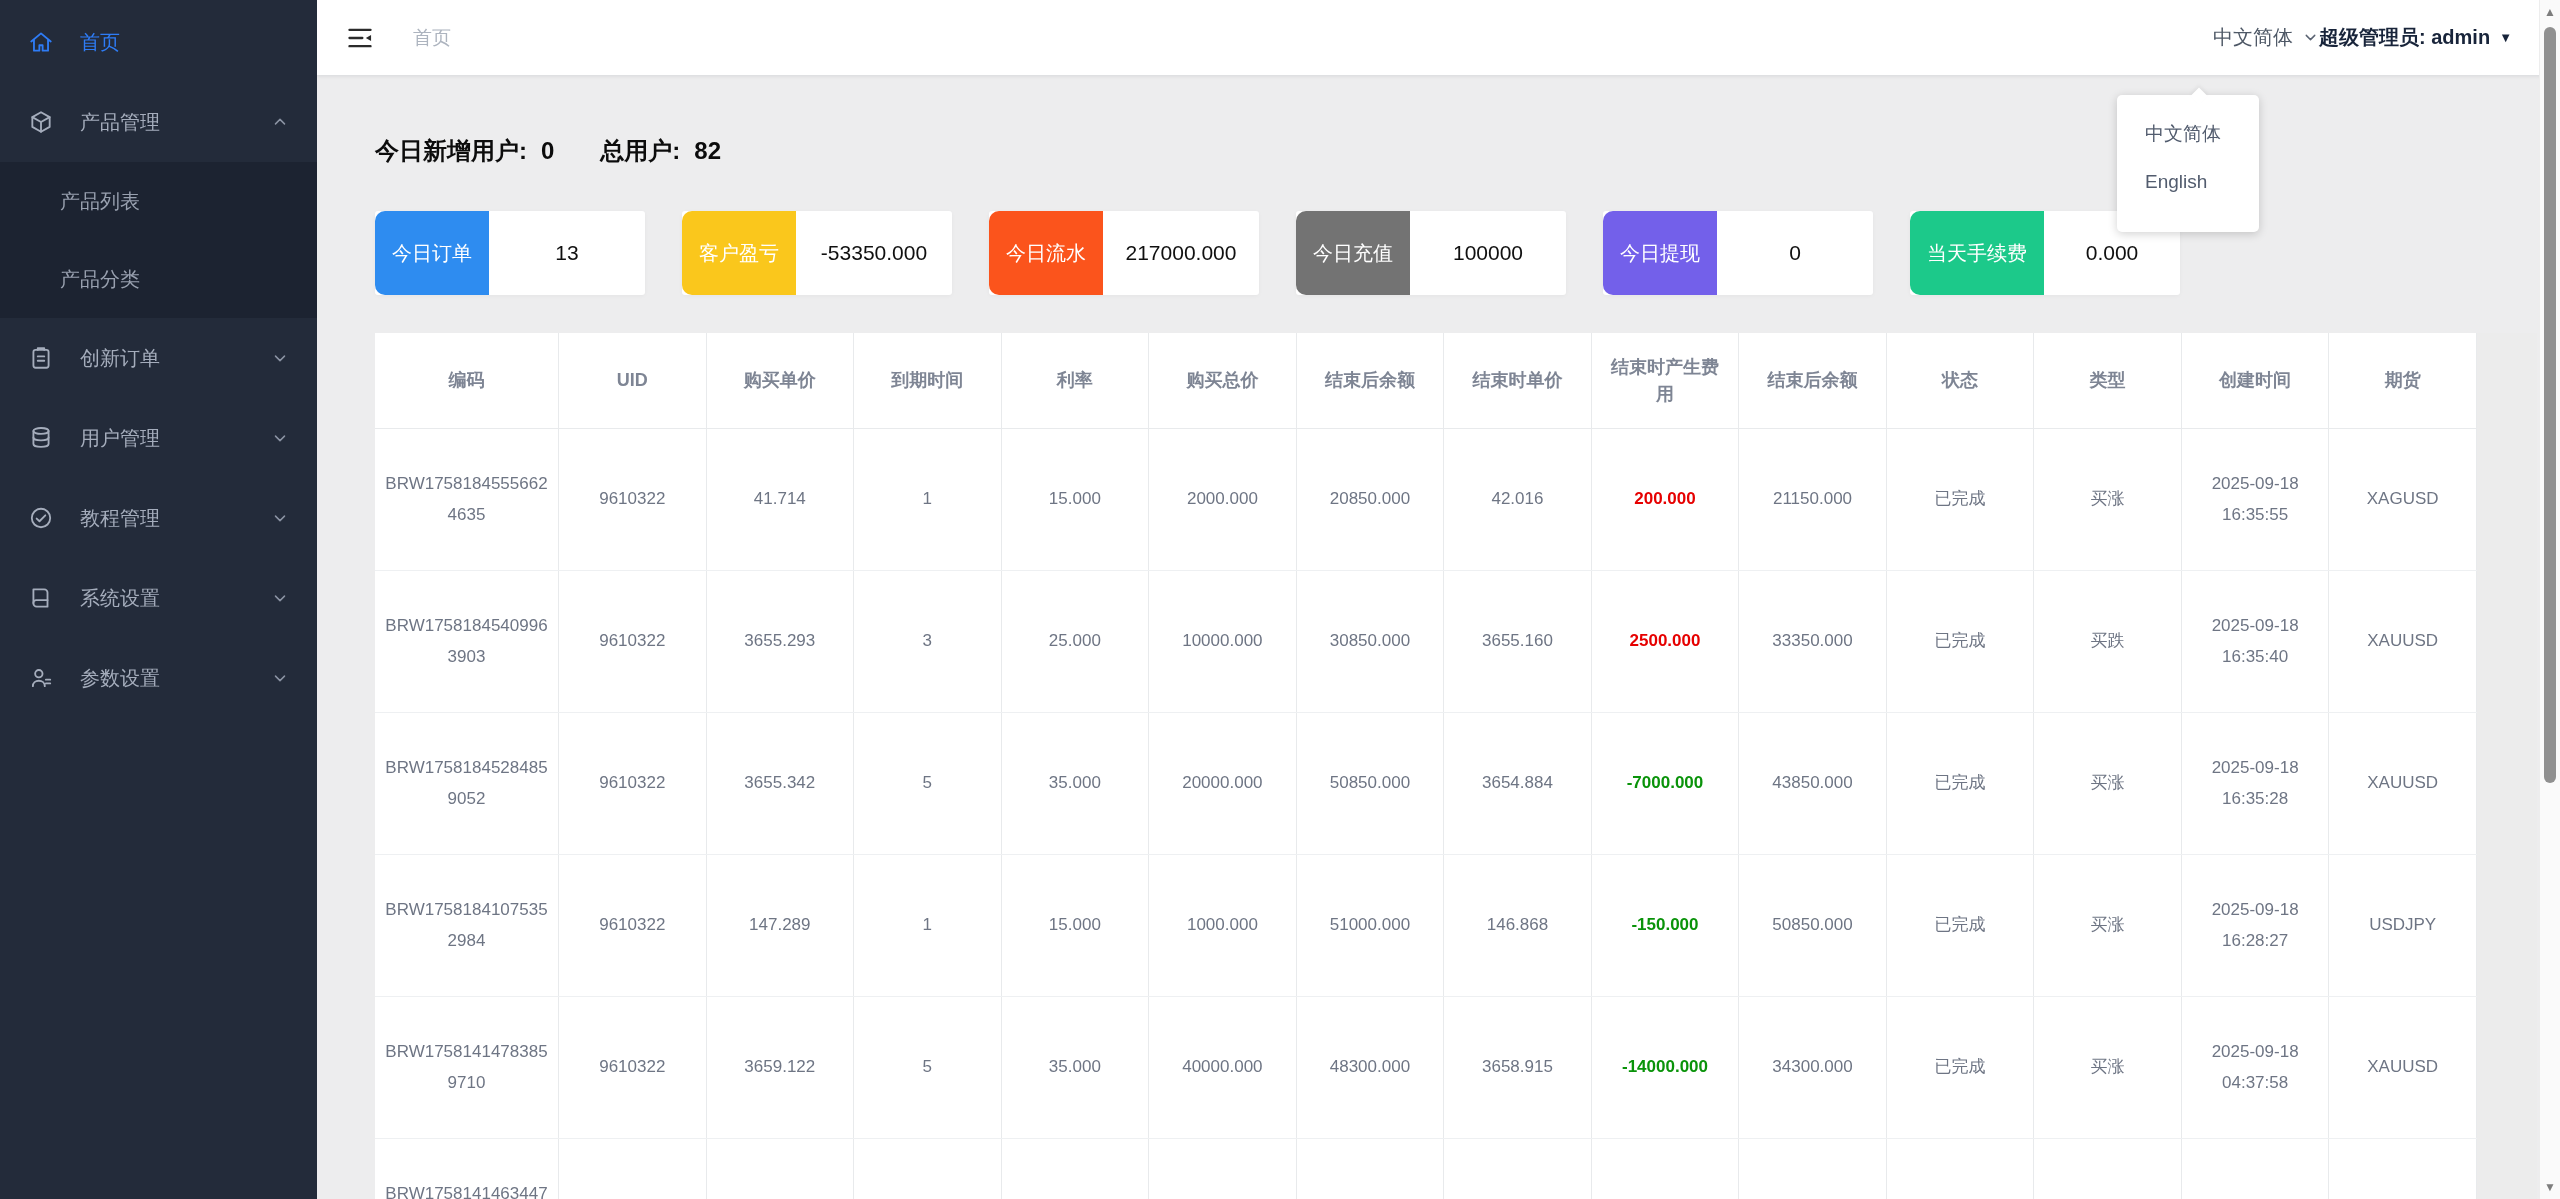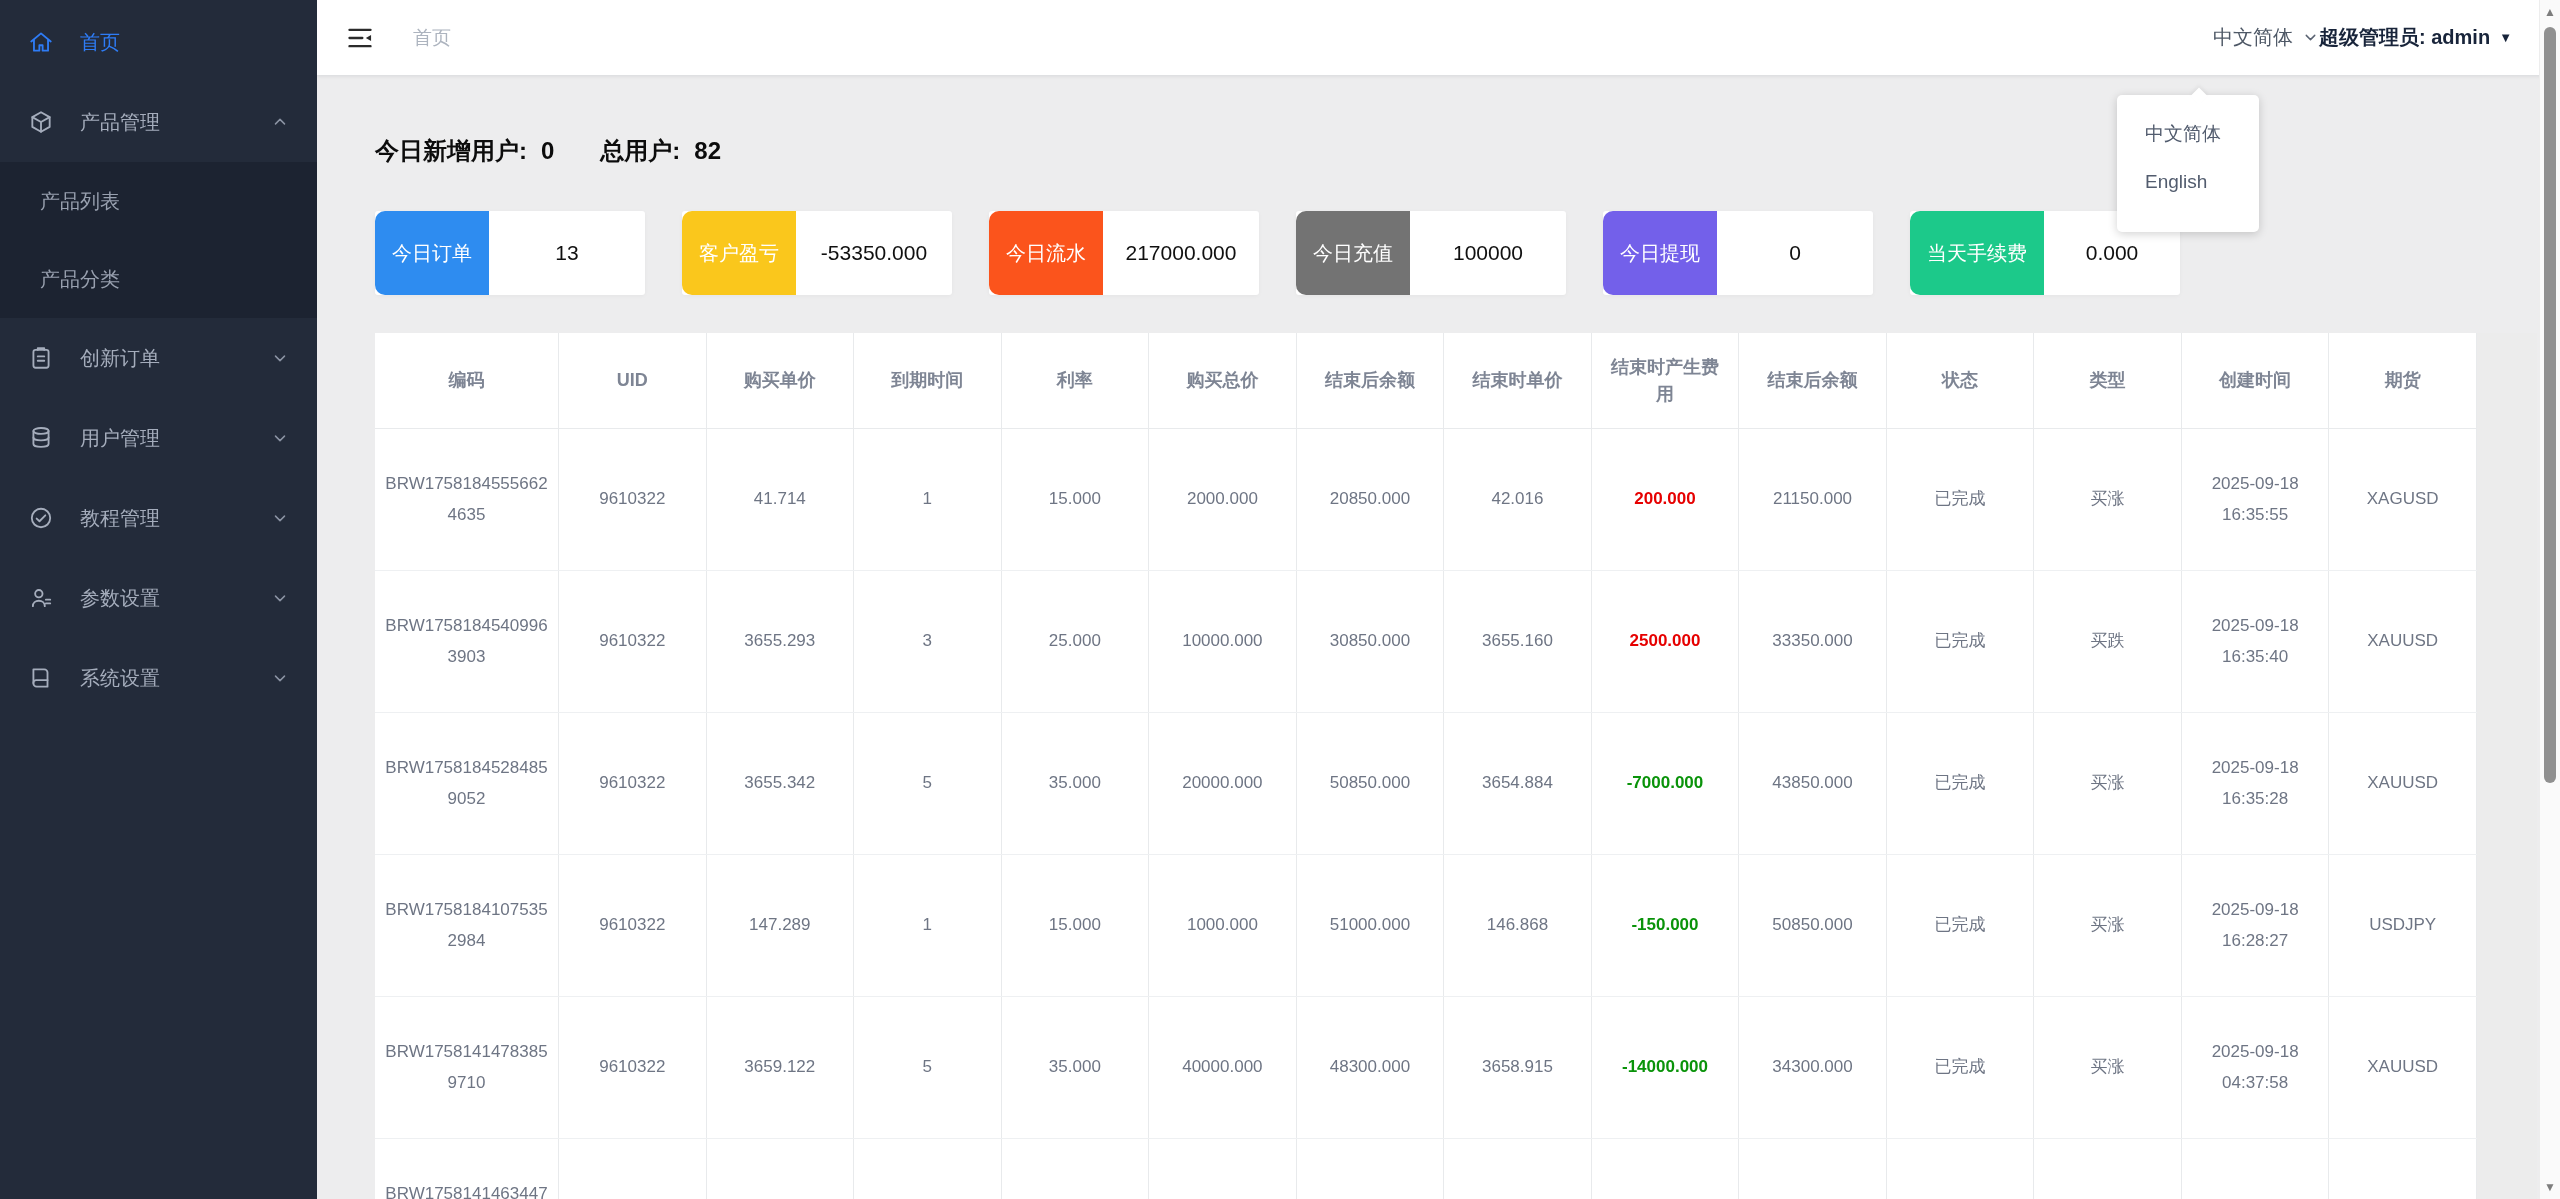--- a/index.html
+++ b/index.html
@@ -10,21 +10,21 @@
   .sidebar{position:absolute;left:0;top:0;bottom:0;width:317px;background:#232b3a;z-index:5}
   .menu{padding-top:2px}
   .side-item{height:80px;display:flex;align-items:center;padding:0 28px;color:#a5adbc;cursor:pointer}
   .side-item.active{color:#2e7cf6}
   .s-icon{width:26px;height:26px;margin-right:26px;display:inline-flex;flex:none}
   .s-icon svg{width:26px;height:26px}
   .s-label{font-size:20px;flex:1;white-space:nowrap}
   .s-chev{width:18px;height:18px;display:inline-flex;color:#8b93a3}
   .s-chev svg{width:18px;height:18px}
   .side-sub{background:#1c2331}
-  .sub-item{height:78px;display:flex;align-items:center;padding-left:40px;font-size:20px;color:#98a0af;cursor:pointer}
+  .sub-item{height:78px;display:flex;align-items:center;padding-left:60px;font-size:20px;color:#98a0af;cursor:pointer}
 
   
   .topbar{position:absolute;left:317px;right:0;top:0;height:75px;background:#fff;
           box-shadow:0 1px 4px rgba(0,21,41,.10);display:flex;align-items:center;z-index:4}
   .fold{margin-left:28px;width:30px;height:28px;color:#2b2b2b;cursor:pointer;display:inline-flex}
   .fold svg{width:30px;height:28px}
   .crumb{margin-left:38px;font-size:19px;color:#adb4bf;cursor:pointer}
   .top-right{margin-left:auto;display:flex;align-items:center;margin-right:48px}
   .lang-trigger{display:flex;align-items:center;font-size:20px;color:#4e5866;cursor:pointer}
   .lang-trigger .lt-chev{display:inline-flex;margin-left:9px;color:#5a6372}
@@ -145,40 +145,40 @@
           <span class="s-label">教程管理</span>
           <span class="s-chev">
             <svg viewBox="0 0 24 24" fill="none" stroke="currentColor" stroke-width="2" stroke-linecap="round" stroke-linejoin="round">
               <polyline points="6 9.5 12 15.5 18 9.5"></polyline>
             </svg>
           </span>
         </div>
         <div class="side-item">
           <span class="s-icon">
             <svg viewBox="0 0 24 24" fill="none" stroke="currentColor" stroke-width="1.7" stroke-linecap="round" stroke-linejoin="round">
+              <path d="M5 4h10a3 3 0 0 1 3 3v13H8a3 3 0 0 1-3-3V4z"></path>
+              <path d="M5 16.5A2.5 2.5 0 0 1 7.5 14H18"></path>
+            </svg>
+          </span>
+          <span class="s-label">系统设置</span>
+          <span class="s-chev">
+            <svg viewBox="0 0 24 24" fill="none" stroke="currentColor" stroke-width="2" stroke-linecap="round" stroke-linejoin="round">
+              <polyline points="6 9.5 12 15.5 18 9.5"></polyline>
+            </svg>
+          </span>
+        </div>
+        <div class="side-item">
+          <span class="s-icon">
+            <svg viewBox="0 0 24 24" fill="none" stroke="currentColor" stroke-width="1.7" stroke-linecap="round" stroke-linejoin="round">
               <circle cx="10" cy="8" r="3.4"></circle>
               <path d="M4.5 19.5c0-3 2.5-5 5.5-5s5.5 2 5.5 5"></path>
               <path d="M16.5 13.5h4M16.5 17h4"></path>
             </svg>
           </span>
           <span class="s-label">参数设置</span>
-          <span class="s-chev">
-            <svg viewBox="0 0 24 24" fill="none" stroke="currentColor" stroke-width="2" stroke-linecap="round" stroke-linejoin="round">
-              <polyline points="6 9.5 12 15.5 18 9.5"></polyline>
-            </svg>
-          </span>
-        </div>
-        <div class="side-item">
-          <span class="s-icon">
-            <svg viewBox="0 0 24 24" fill="none" stroke="currentColor" stroke-width="1.7" stroke-linecap="round" stroke-linejoin="round">
-              <path d="M5 4h10a3 3 0 0 1 3 3v13H8a3 3 0 0 1-3-3V4z"></path>
-              <path d="M5 16.5A2.5 2.5 0 0 1 7.5 14H18"></path>
-            </svg>
-          </span>
-          <span class="s-label">系统设置</span>
           <span class="s-chev">
             <svg viewBox="0 0 24 24" fill="none" stroke="currentColor" stroke-width="2" stroke-linecap="round" stroke-linejoin="round">
               <polyline points="6 9.5 12 15.5 18 9.5"></polyline>
             </svg>
           </span>
         </div>
       </nav>
   </aside>
 
   <header class="topbar">

